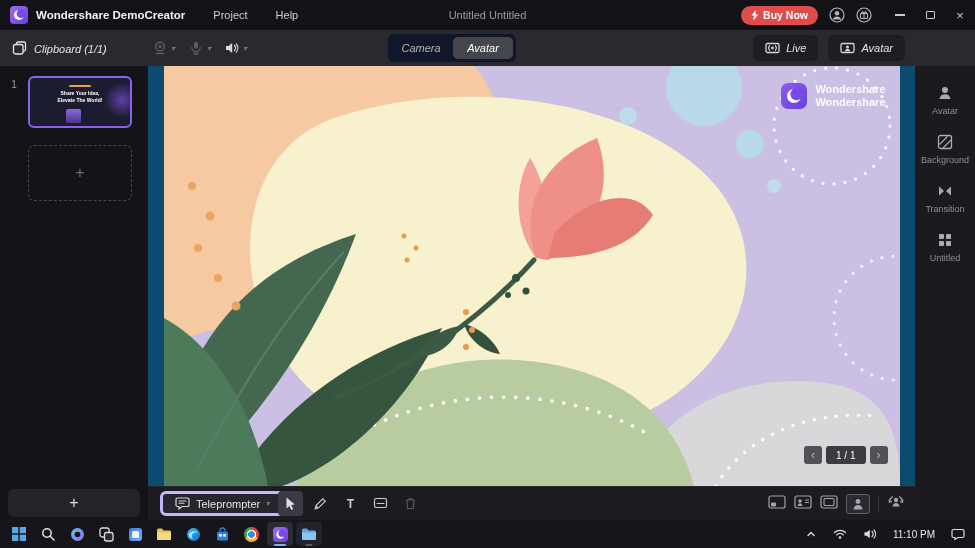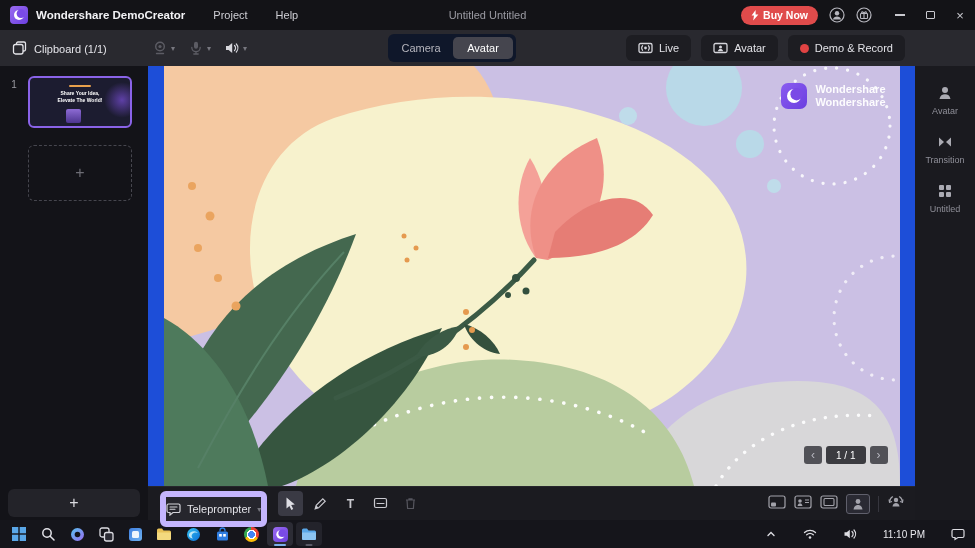--- a/index.html
+++ b/index.html
@@ -15,21 +15,21 @@
   .project-title { position:absolute; left:50%; top:50%; transform:translate(-50%,-50%); font-size:11px; color:#9b9ba3; }
   .title-right { margin-left:auto; display:flex; align-items:center; gap:11px; height:100%; }
   .buy-now { background:#e04b4b; height:19px; border-radius:10px; display:flex; align-items:center; gap:4px; padding:0 10px; font-size:10.5px; font-weight:bold; color:#fff; }
   .tb-circle { color:#b6b6be; display:flex; }
   .win-controls { display:flex; height:100%; margin-left:2px; }
   .win-btn { width:30px; height:100%; display:flex; align-items:center; justify-content:center; color:#c9c9cf; font-size:13px; }
   .min-bar { width:10px; height:1.5px; background:currentColor; display:block; }
   .max-box { width:9px; height:8px; border:1.2px solid currentColor; border-radius:1px; display:block; }
 
   
-  .toolbar { height:36px; background:#29292f; position:relative; flex:0 0 auto; }
+  .toolbar { height:36px; background:#29292f; position:relative; flex:0 0 auto;font-style:italic; }
   .clipboard { position:absolute; left:12px; top:50%; transform:translateY(-50%); display:flex; align-items:center; gap:7px; font-size:11px; color:#e4e4e9; }
   .devices { position:absolute; left:152px; top:50%; transform:translateY(-50%); display:flex; align-items:center; gap:13px; }
   .device { display:flex; align-items:center; gap:3px; }
   .caret { font-size:8px; color:#77777f; }
   .tabs { position:absolute; left:388px; top:50%; transform:translateY(-50%); background:#0f172a; border-radius:6px; padding:3px; display:flex; gap:2px; }
   .tab { width:60px; height:22px; border-radius:5px; display:flex; align-items:center; justify-content:center; font-size:11px; color:#b5b5bd; }
   .tab.active { background:#45454e; color:#fff; }
   .actions { position:absolute; right:70px; top:50%; transform:translateY(-50%); display:flex; gap:10px; }
   .action-btn { height:26px; background:#1d1d22; border-radius:6px; display:flex; align-items:center; gap:6px; padding:0 12px; font-size:11px; color:#e2e2e7; }
   .rec-dot { width:9px; height:9px; border-radius:50%; background:#e04343; display:block; }
@@ -43,32 +43,32 @@
   .thumb { width:104px; height:52px; border:2px solid #8a63e8; border-radius:6px; background:#1c1c30; position:relative; overflow:hidden; }
   .thumb-bar { position:absolute; top:7px; left:50%; transform:translateX(-50%); width:22px; height:2px; background:#e8a04c; border-radius:1px; }
   .thumb-text { position:absolute; top:12px; width:100%; text-align:center; font-size:5px; font-weight:bold; color:#fff; line-height:1.4; }
   .thumb-person { position:absolute; left:36px; bottom:3px; width:15px; height:14px; border-radius:2px; background:linear-gradient(180deg,#8d6bd4,#4d3590); }
   .thumb-glow { position:absolute; right:-10px; top:4px; width:36px; height:36px; border-radius:50%; background:radial-gradient(circle, rgba(122,79,216,.7), rgba(122,79,216,0) 70%); }
   .add-box { width:104px; height:56px; margin:17px 0 0 28px; border:1.5px dashed #46464e; border-radius:6px; display:flex; align-items:center; justify-content:center; color:#6d6d75; font-size:16px; }
   .sidebar-bottom { margin-top:auto; height:34px; padding:3px 8px; }
   .add-row { height:28px; background:#232329; border-radius:6px; display:flex; align-items:center; justify-content:center; color:#dcdce1; font-size:16px; }
 
   .stage { flex:1; min-width:0; display:flex; flex-direction:column; }
-  .canvas-wrap { height:420px; background:#1d4ed8; display:flex; justify-content:center; }
+  .canvas-wrap { height:420px; background:#0c4a6e; display:flex; justify-content:center; }
   .canvas { width:736px; height:420px; position:relative; overflow:hidden; }
   .canvas svg.illustration { display:block; width:736px; height:420px; }
   .watermark { position:absolute; top:17px; right:14px; display:flex; align-items:center; gap:8px; }
   .wm-logo { width:26px; height:26px; border-radius:7px; background:linear-gradient(135deg,#8a5cf0,#6b3fe0); display:flex; align-items:center; justify-content:center; }
   .wm-text { color:rgba(255,255,255,.95); font-size:11px; font-weight:bold; line-height:1.2; }
   .pagination { position:absolute; right:12px; bottom:22px; display:flex; align-items:center; gap:4px; }
   .page-btn { width:18px; height:18px; background:rgba(58,58,64,.85); border-radius:3px; color:#b7b7bf; display:flex; align-items:center; justify-content:center; font-size:12px; }
   .page-badge { height:18px; padding:0 10px; background:rgba(42,42,47,.9); border-radius:3px; color:#fff; font-size:10px; display:flex; align-items:center; }
 
   .bottombar { height:34px; background:#1b1b20; border-top:1px solid #26262c; position:relative; }
-  .teleprompter { position:absolute; left:12px; top:4px; height:36px; background:#26262d; border:6px solid #c4b5fd; border-radius:6px; display:flex; align-items:center; gap:6px; padding:0 0; color:#e3e3e8; font-size:11px; }
+  .teleprompter { position:absolute; left:12px; top:4px; height:25px; background:#26262d; border:3px solid #c4b5fd; border-radius:6px; display:flex; align-items:center; gap:6px; padding:0 12px; color:#e3e3e8; font-size:11px; }
   .tools { position:absolute; left:130px; top:4px; display:flex; gap:5px; }
   .tool { width:25px; height:25px; border-radius:4px; display:flex; align-items:center; justify-content:center; color:#c9c9cf; }
   .tool.active { background:#3a3a44; }
   .tool.disabled { color:#56565e; }
   .right-tools { position:absolute; right:10px; top:4px; height:25px; display:flex; align-items:center; gap:8px; color:#a3a3ab; }
   .sel-box { border:1px solid #60606c; border-radius:3px; background:#2a2a33; padding:2px 3px; display:flex; }
   .vdivider { width:1px; height:16px; background:#36363e; }
 
   .rightpanel { width:60px; background:#1a1a1f; display:flex; flex-direction:column; align-items:center; padding-top:10px; }
   .rp-item { width:100%; display:flex; flex-direction:column; align-items:center; gap:5px; padding:9px 0; color:#aaaab2; }
@@ -79,21 +79,21 @@
   .tk-icons { display:flex; gap:3px; align-items:center; }
   .tk-slot { width:26px; height:24px; border-radius:4px; display:flex; align-items:center; justify-content:center; position:relative; }
   .tk-slot.open { background:#23232b; }
   .tk-slot.active { background:#2c2c35; }
   .tk-slot.active::after { content:""; position:absolute; bottom:0px; left:50%; transform:translateX(-50%); width:12px; height:2px; border-radius:1px; background:#7ab1ec; }
   .tk-slot.open::after { content:""; position:absolute; bottom:0px; left:50%; transform:translateX(-50%); width:7px; height:2px; border-radius:1px; background:#5a5a66; }
   .chrome-ball { width:15px; height:15px; border-radius:50%;
     background: radial-gradient(circle at center, #4285f4 0 3.4px, #fff 3.4px 4.8px, transparent 4.8px),
                 conic-gradient(#ea4335 0 33.3%, #fbbc05 0 66.6%, #34a853 0 100%); }
   .mini-logo { width:15px; height:15px; border-radius:4px; background:linear-gradient(135deg,#9b6cf0,#6b3fe0); display:flex; align-items:center; justify-content:center; }
-  .tray { margin-left:auto; display:flex; align-items:center; gap:26px; color:#dcdce2; padding-right:4px; }
+  .tray { margin-left:auto; display:flex; align-items:center; gap:16px; color:#dcdce2; padding-right:4px; }
   .tray-time { font-size:10px; color:#e9e9ee; }
 </style>
 </head>
 <body>
 
 <div class="app">
 
   <header class="titlebar">
     <span class="logo">
       <svg width="18" height="18" viewBox="0 0 18 18">
@@ -186,24 +186,20 @@
           </svg>
         <span>Live</span>
       </span>
       <span class="action-btn">
         <svg width="15" height="13" viewBox="0 0 15 13">
             <rect x="1" y="1.5" width="13" height="9" rx="1.5" fill="none" stroke="#d5d5db" stroke-width="1.3"></rect>
             <circle cx="7.5" cy="5" r="1.5" fill="#d5d5db"></circle>
             <path d="M4.8,9.3 C5.2,7.5 6.3,7 7.5,7 C8.7,7 9.8,7.5 10.2,9.3" fill="#d5d5db"></path>
           </svg>
         <span>Avatar</span>
-      </span>
-      <span class="action-btn">
-        <span class="rec-dot"></span>
-        <span>Demo &amp; Record</span>
       </span>
     </div>
   </div>
 
   <div class="content">
 
     <aside class="sidebar">
       <div class="slide-row">
         <span class="slide-num">1</span>
         <div class="thumb">
@@ -375,20 +371,27 @@
     <aside class="rightpanel">
       <div class="rp-item">
         <svg width="16" height="16" viewBox="0 0 16 16">
             <circle cx="8" cy="5" r="3" fill="currentColor"></circle>
             <path d="M2.5,14 C3.2,10.5 5.2,9.2 8,9.2 C10.8,9.2 12.8,10.5 13.5,14 Z" fill="currentColor"></path>
           </svg>
         <span class="rp-label">Avatar</span>
       </div>
       <div class="rp-item">
         <svg width="16" height="16" viewBox="0 0 16 16">
+            <rect x="1.5" y="1.5" width="13" height="13" rx="2" fill="none" stroke="currentColor" stroke-width="1.3"></rect>
+            <path d="M2.5,10.5 L10.5,2.5 M6,14 L14,6" stroke="currentColor" stroke-width="1.2"></path>
+          </svg>
+        <span class="rp-label">Background</span>
+      </div>
+      <div class="rp-item">
+        <svg width="16" height="16" viewBox="0 0 16 16">
             <path d="M2,3.5 L7,8 L2,12.5 Z" fill="currentColor"></path>
             <path d="M14,3.5 L9,8 L14,12.5 Z" fill="currentColor"></path>
           </svg>
         <span class="rp-label">Transition</span>
       </div>
       <div class="rp-item">
         <svg width="16" height="16" viewBox="0 0 16 16">
             <rect x="2" y="2" width="5" height="5" rx="1" fill="currentColor"></rect>
             <rect x="9" y="2" width="5" height="5" rx="1" fill="currentColor"></rect>
             <rect x="2" y="9" width="5" height="5" rx="1" fill="currentColor"></rect>

